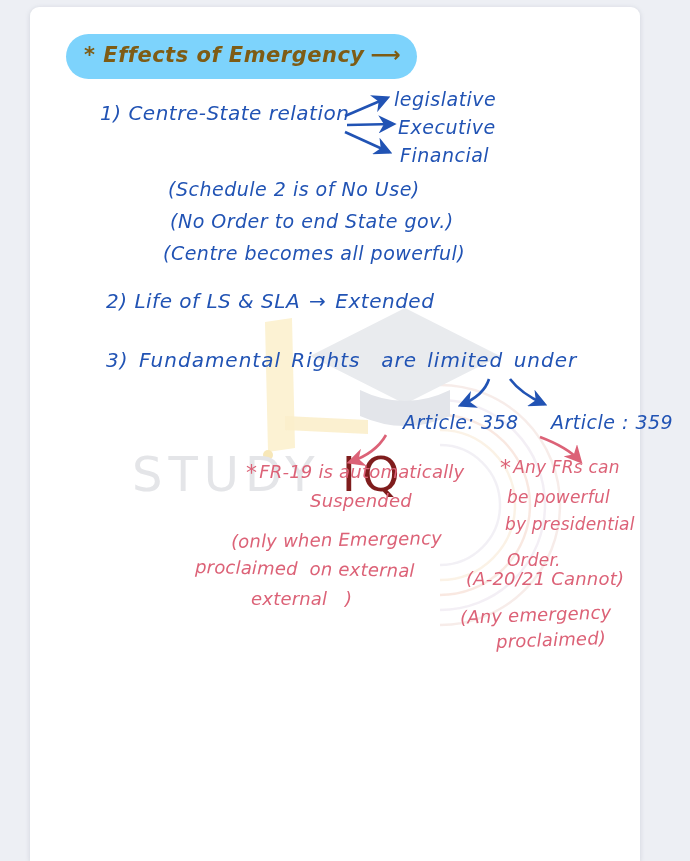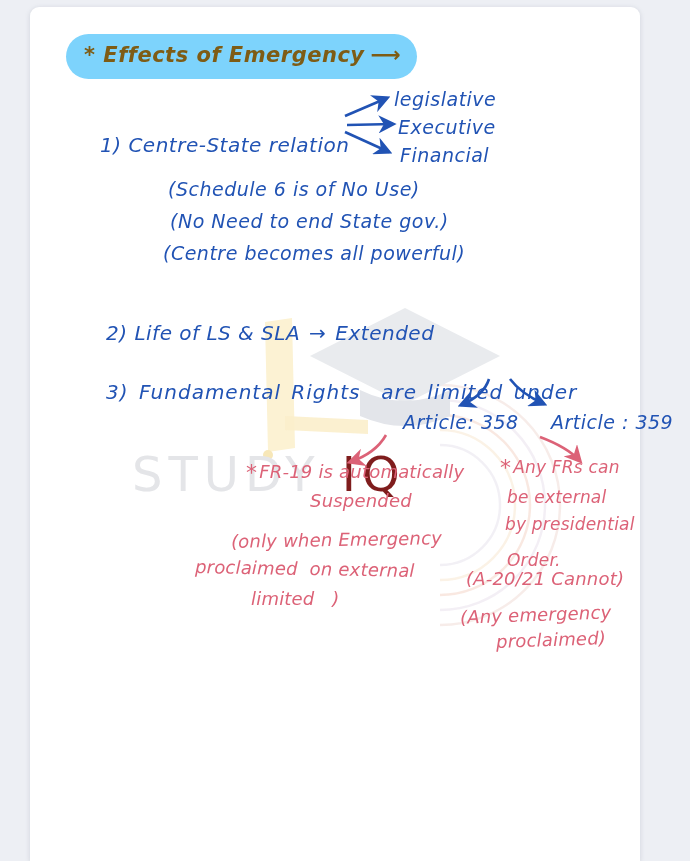--- a/index.html
+++ b/index.html
@@ -13,21 +13,21 @@
   .paper {
     position:absolute; left:30px; top:7px; width:610px; height:854px;
     background:#ffffff;
     border-radius:9px 9px 0 0;
     box-shadow:0 1px 5px rgba(100,110,130,.22);
   }
   .layer { position:absolute; left:0; top:0; width:690px; height:861px; pointer-events:none; }
   .txt { position:absolute; white-space:pre; font-style:italic; }
   .blue { color:#2153b4; letter-spacing:.5px; }
   .pink { color:#dc6277; letter-spacing:.2px; }
-  .f20 { font-size:20px;margin-top:32px; }
+  .f20 { font-size:20px; }
   .f19 { font-size:19px; }
   .f18 { font-size:18px; }
   .f17 { font-size:17px; }
   .wide { letter-spacing:1px; word-spacing:3px;text-align:center; }
   .star { font-size:22px; font-style:normal; vertical-align:-2px; margin-right:2px; }
   .title-pill {
     position:absolute; left:66px; top:34px;
     background:#7dd3fc; border-radius:24px;
     padding:9px 16px 12px 18px;
     color:#7e5c15; font-size:21px; font-weight:bold; font-style:italic;
@@ -85,36 +85,36 @@
   </g>
 </svg>
 
 <div class="title-pill"><span>* Effects of Emergency</span><span class="arrow">⟶</span></div>
 
 <div class="txt blue f20" style="left:100px; top:101px;">1) Centre-State relation</div>
 <div class="txt blue f19" style="left:394px; top:88px;">legislative</div>
 <div class="txt blue f19" style="left:398px; top:116px;">Executive</div>
 <div class="txt blue f19" style="left:400px; top:144px;font-style:italic;">Financial</div>
 
-<div class="txt blue f19" style="left:168px; top:178px;">(Schedule 6 is of No Use)</div>
-<div class="txt blue f19" style="left:170px; top:210px;">(No Need to end State gov.)</div>
+<div class="txt blue f19" style="left:168px; top:178px;">(Schedule 2 is of No Use)</div>
+<div class="txt blue f19" style="left:170px; top:210px;">(No Order to end State gov.)</div>
 <div class="txt blue f19" style="left:163px; top:242px;">(Centre becomes all powerful)</div>
 
 <div class="txt blue f20" style="left:106px; top:289px;"><span>2) Life of LS &amp; SLA</span><span class="inline-arrow">→</span><span>Extended</span></div>
 
 <div class="txt blue f20 wide" style="left:106px; top:348px;">3) Fundamental Rights  are limited under</div>
 
 <div class="txt blue f19" style="left:403px; top:411px;">Article: 358</div>
 <div class="txt blue f19" style="left:527px; top:411px;margin-left:24px;">Article : 359</div>
 
 <div class="txt pink f18" style="left:246px; top:460px;"><span class="star">*</span><span>FR-19 is automatically</span></div>
 <div class="txt pink f18" style="left:310px; top:490px;">Suspended</div>
 <div class="txt pink f18" style="left:231px; top:529px; transform:rotate(-1deg);">(only when Emergency</div>
 <div class="txt pink f18" style="left:195px; top:558px; transform:rotate(1deg);">proclaimed  on external</div>
-<div class="txt pink f18" style="left:251px; top:588px;">limited   )</div>
+<div class="txt pink f18" style="left:251px; top:588px;">external   )</div>
 
 <div class="txt pink f17" style="left:500px; top:455px;"><span class="star">*</span><span>Any FRs can</span></div>
-<div class="txt pink f17" style="left:507px; top:487px;">be external</div>
+<div class="txt pink f17" style="left:507px; top:487px;">be powerful</div>
 <div class="txt pink f17" style="left:505px; top:514px;">by presidential</div>
 <div class="txt pink f17" style="left:507px; top:542px;margin-top:8px;">Order.</div>
 <div class="txt pink f18" style="left:466px; top:568px;">(A-20/21 Cannot)</div>
 <div class="txt pink f18" style="left:460px; top:604px; transform:rotate(-2deg);">(Any emergency</div>
 <div class="txt pink f18" style="left:496px; top:629px; transform:rotate(-2deg);">proclaimed)</div>
 
 </body></html>

